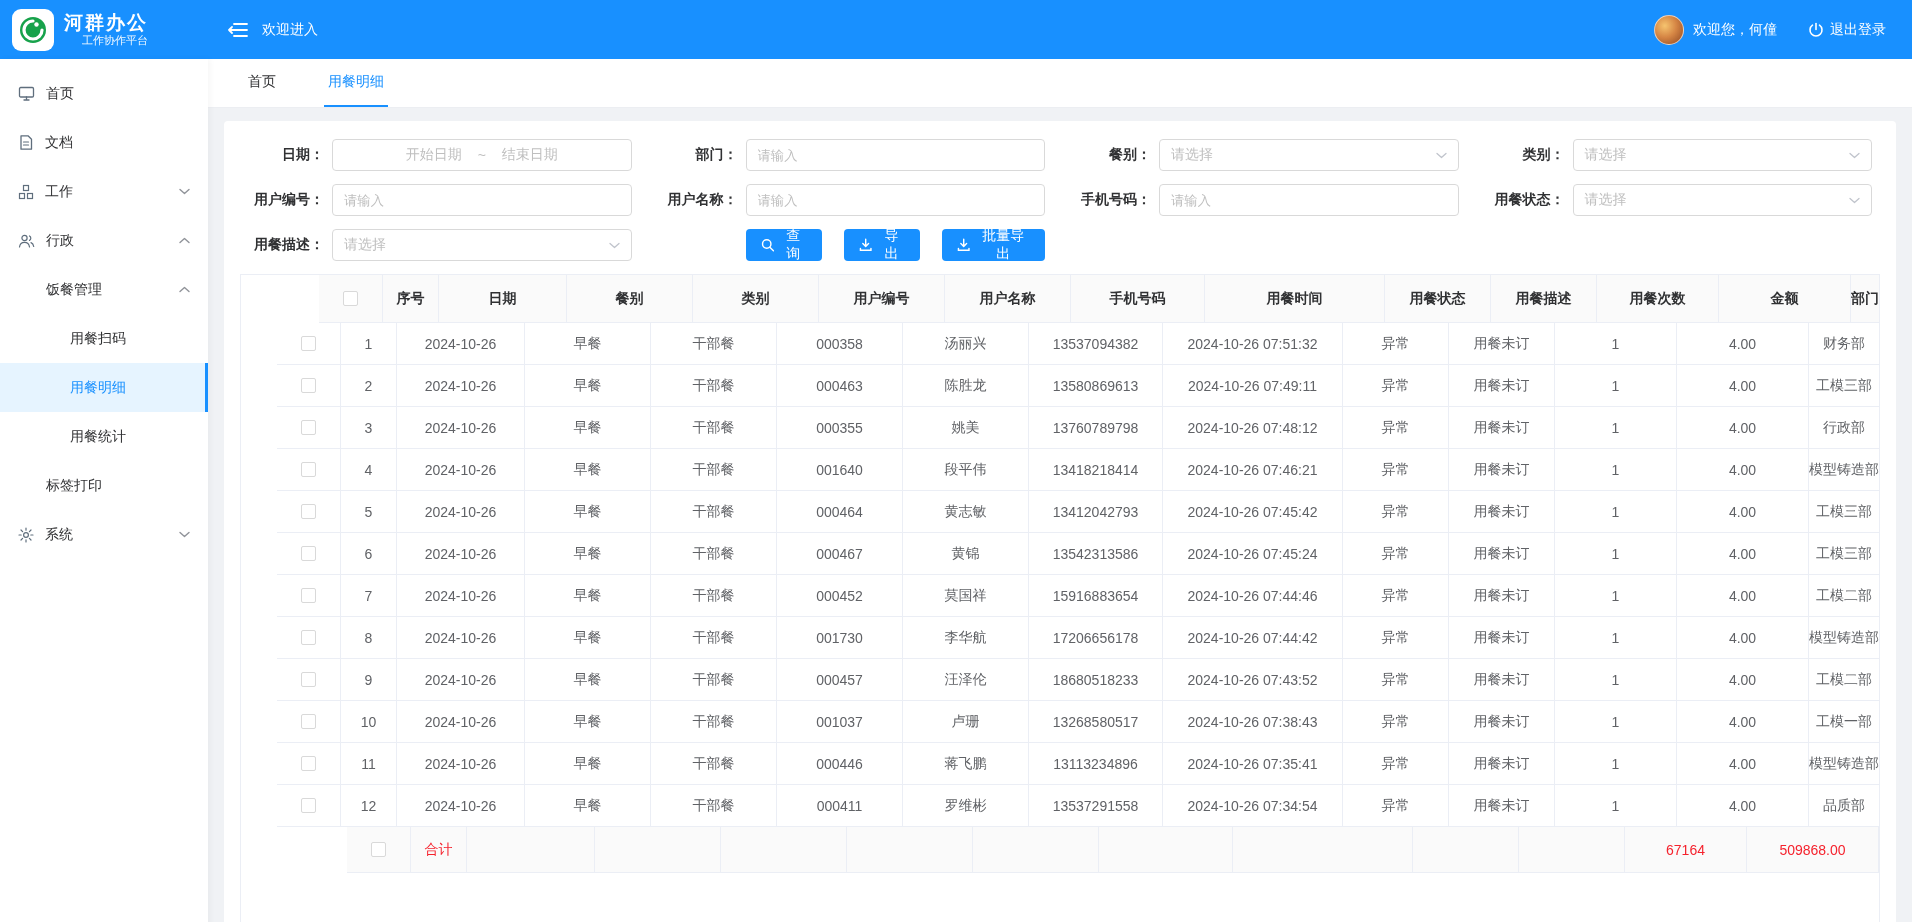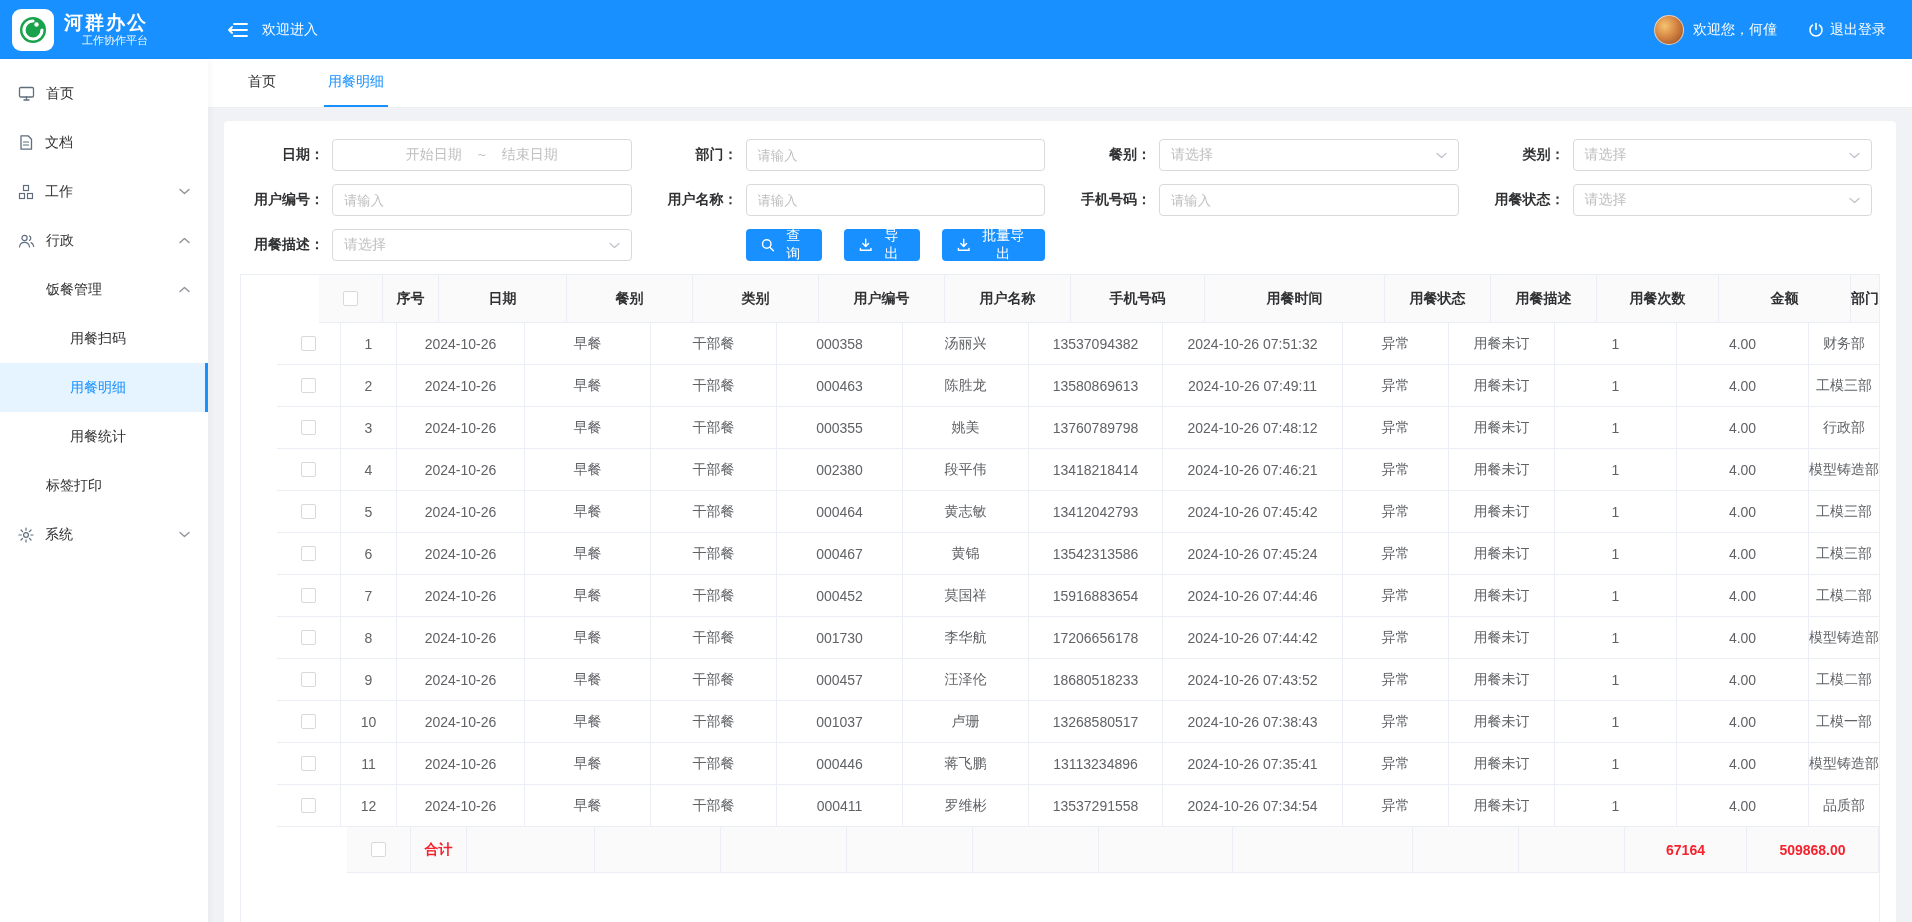--- a/index.html
+++ b/index.html
@@ -62,21 +62,21 @@
   .cbcell { width:64px; flex:none; }
   .c0 { width:56px; flex:none; } .c1 { width:128px; flex:none; }
   .c2 { width:126px; flex:none;font-family:Liberation Serif, serif; } .c3 { width:126px; flex:none; }
   .c4 { width:126px; flex:none; } .c5 { width:126px; flex:none; }
   .c6 { width:134px; flex:none; } .c7 { width:180px; flex:none; }
   .c8 { width:106px; flex:none; } .c9 { width:106px; flex:none; }
   .c10 { width:122px; flex:none; } .c11 { width:132px; flex:none; }
   .c12 { flex:1; }
   .checkbox { width:15px; height:15px; border:1px solid #d9d9d9; border-radius:2px; background:#fff; display:inline-block; cursor:pointer; }
   .total-row { display:flex; height:46px; flex:none; background:#fafafa; border-bottom:1px solid #ebeef5; }
-  .red { color:#f5222d; font-weight:bold; }
+  .red { color:#f5222d; font-weight:normal; }
 
   
   .pagination { height:48px; flex:none; display:flex; align-items:center; justify-content:flex-end; gap:8px; padding:0 18px; color:#606266; }
   .page-btn { min-width:28px; height:28px; display:inline-flex; align-items:center; justify-content:center; border-radius:3px; cursor:pointer; padding:0 5px; color:#606266; }
   .page-btn.active { border:1px solid #1890ff; color:#1890ff; background:#fff; }
   .page-next { display:inline-flex; align-items:center; color:#606266; cursor:pointer; padding:0 2px; }
   .size-select { height:28px; border:1px solid #d9d9d9; border-radius:4px; display:inline-flex; align-items:center; gap:7px; padding:0 9px; cursor:pointer; background:#fff; }
   .size-select .chevd { color:#c0c4cc; display:flex; align-items:center; }
   .jump-input { width:56px; height:28px; border:1px solid #d9d9d9; border-radius:4px; background:#fff; font-family:inherit; padding:0 6px; }
 </style>
@@ -390,21 +390,21 @@
                   <div class="tcell c12">行政部</div>
                 </div>
                 <div class="trow">
                   <div class="tcell cbcell">
                     <span class="checkbox"></span>
                   </div>
                   <div class="tcell c0">4</div>
                   <div class="tcell c1">2024-10-26</div>
                   <div class="tcell c2">早餐</div>
                   <div class="tcell c3">干部餐</div>
-                  <div class="tcell c4">002380</div>
+                  <div class="tcell c4">001640</div>
                   <div class="tcell c5">段平伟</div>
                   <div class="tcell c6">13418218414</div>
                   <div class="tcell c7">2024-10-26 07:46:21</div>
                   <div class="tcell c8">异常</div>
                   <div class="tcell c9">用餐未订</div>
                   <div class="tcell c10">1</div>
                   <div class="tcell c11">4.00</div>
                   <div class="tcell c12">模型铸造部</div>
                 </div>
                 <div class="trow">

